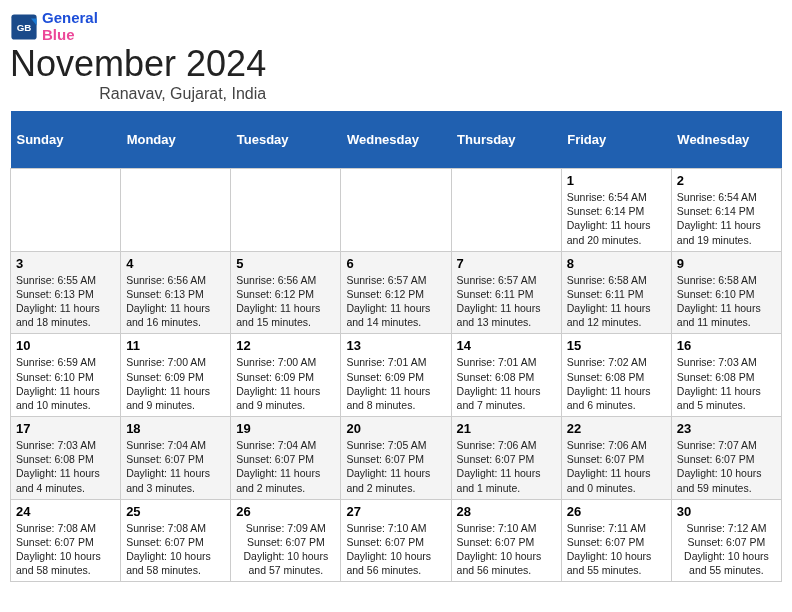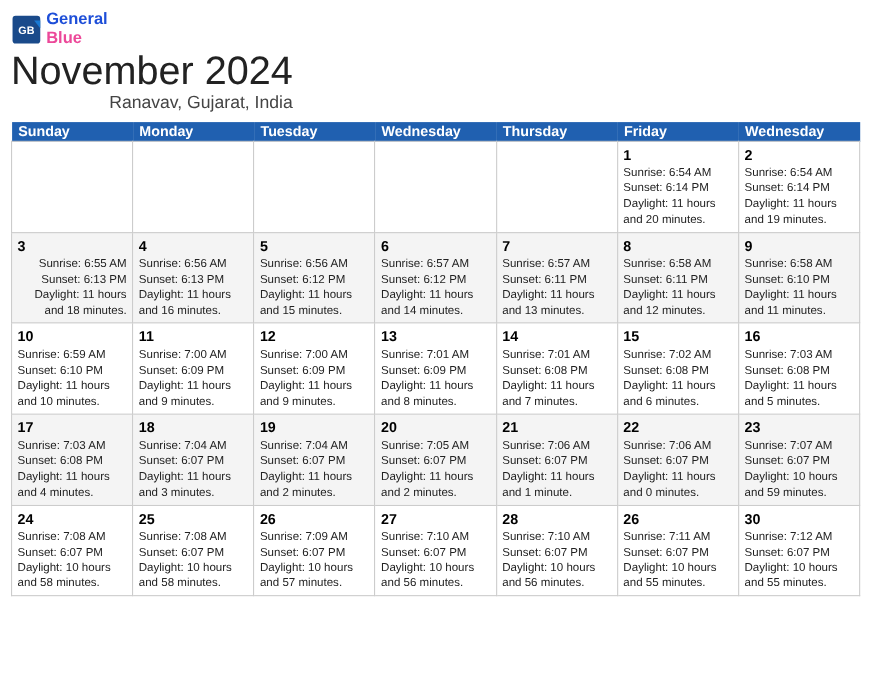--- a/index.html
+++ b/index.html
@@ -40,21 +40,21 @@
     }
     table {
       width: 100%;
       border-collapse: collapse;
       font-size: 11px;
     }
     thead th {
       background-color: #2060b0;
       color: #fff;
       text-align: left;
-      padding: 1px 6px;
+      padding: 21px 6px;
       font-size: 13px;
       font-weight: bold;
     }
     tbody td {
       border: 1px solid #ccc;
       vertical-align: top;
       padding: 4px 5px;
       width: calc(100% / 7);
       height: 80px;
     }
@@ -130,21 +130,21 @@
           <span class="day-num">2</span>
           <div class="day-info" style="white-space: pre-line;">Sunrise: 6:54 AM
 Sunset: 6:14 PM
 Daylight: 11 hours
 and 19 minutes.</div>
         </td>
       </tr>
       <tr>
         <td>
           <span class="day-num">3</span>
-          <div class="day-info" style="white-space: pre-line; text-align: right;">Sunrise: 6:55 AM
+          <div class="day-info" style="white-space: pre-line;">Sunrise: 6:55 AM
 Sunset: 6:13 PM
 Daylight: 11 hours
 and 18 minutes.</div>
         </td>
         <td>
           <span class="day-num">4</span>
           <div class="day-info" style="white-space: pre-line;">Sunrise: 6:56 AM
 Sunset: 6:13 PM
 Daylight: 11 hours
 and 16 minutes.</div>
@@ -297,21 +297,21 @@
         </td>
         <td>
           <span class="day-num">25</span>
           <div class="day-info" style="white-space: pre-line;">Sunrise: 7:08 AM
 Sunset: 6:07 PM
 Daylight: 10 hours
 and 58 minutes.</div>
         </td>
         <td>
           <span class="day-num">26</span>
-          <div class="day-info" style="white-space: pre-line;">Sunrise: 7:09 AM
+          <div class="day-info" style="white-space: pre-line; text-align: center;">Sunrise: 7:09 AM
 Sunset: 6:07 PM
 Daylight: 10 hours
 and 57 minutes.</div>
         </td>
         <td>
           <span class="day-num">27</span>
           <div class="day-info" style="white-space: pre-line;">Sunrise: 7:10 AM
 Sunset: 6:07 PM
 Daylight: 10 hours
 and 56 minutes.</div>
@@ -325,20 +325,20 @@
         </td>
         <td>
           <span class="day-num">26</span>
           <div class="day-info" style="white-space: pre-line;">Sunrise: 7:11 AM
 Sunset: 6:07 PM
 Daylight: 10 hours
 and 55 minutes.</div>
         </td>
         <td>
           <span class="day-num">30</span>
-          <div class="day-info" style="white-space: pre-line;">Sunrise: 7:12 AM
+          <div class="day-info" style="white-space: pre-line; text-align: center;">Sunrise: 7:12 AM
 Sunset: 6:07 PM
 Daylight: 10 hours
 and 55 minutes.</div>
         </td>
       </tr>
     </tbody>
 </table>
 
 </body></html>

